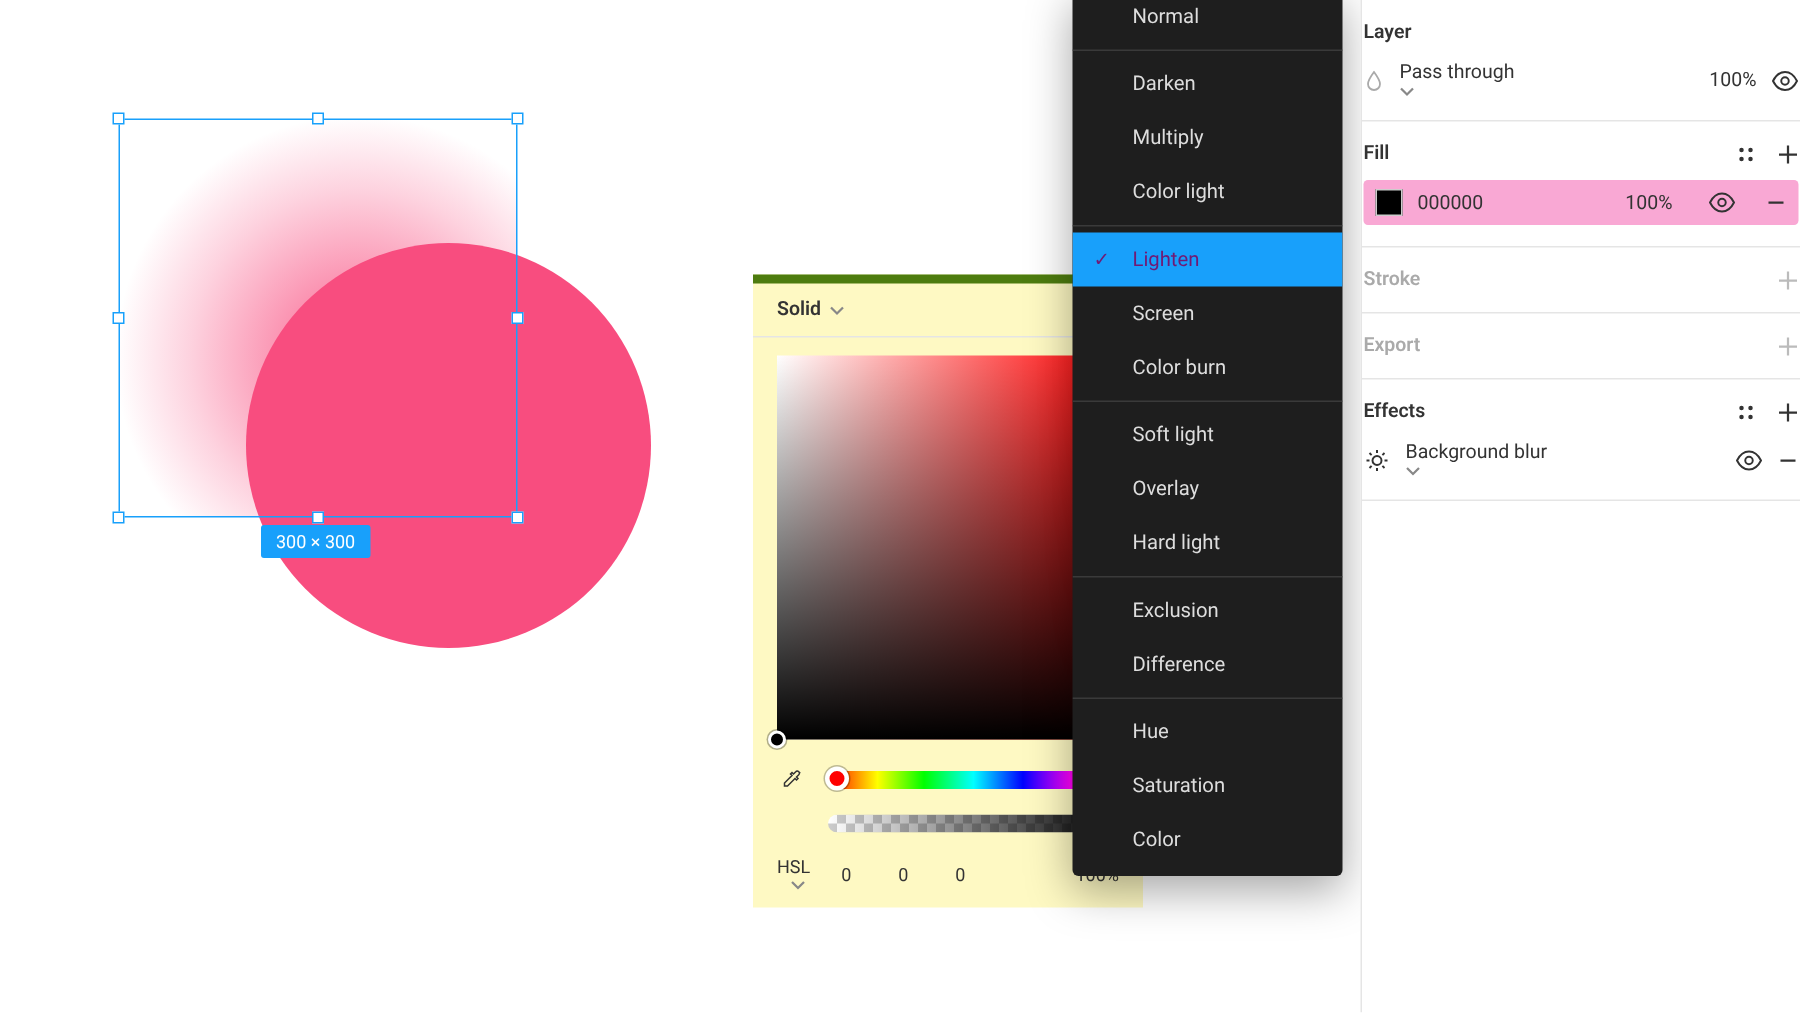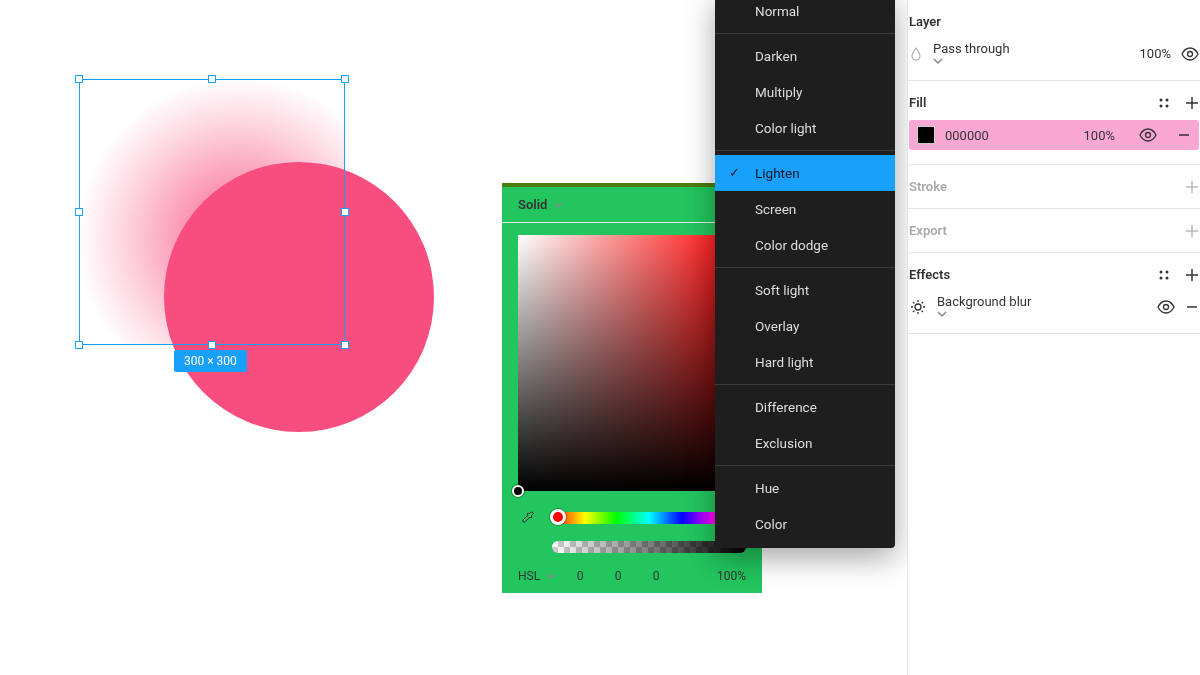--- a/index.html
+++ b/index.html
@@ -61,22 +61,22 @@
       padding: 4px 10px;
       font-size: 12px;
       border-radius: 2px;
     }
 
     
     .color-panel {
       position: absolute;
       left: 502px; top: 183px;
       width: 260px;
-      background: #22c55e;
-      border-top: 4px solid #4d7c0f;
+      background: #fef9c3;
+      border-top: 6px solid #4d7c0f;
     }
     .panel-row {
       display: flex;
       align-items: center;
       padding: 10px 16px;
       border-bottom: 1px solid #e5e5e5;
     }
     .panel-label {
       font-weight: 600;
       font-size: 13px;
@@ -141,21 +141,21 @@
       background:
         linear-gradient(to right, rgba(0,0,0,0), #000),
         repeating-conic-gradient(#ccc 0% 25%, #fff 0% 50%) 0 0/12px 12px;
     }
     .inputs-row {
       display: flex;
       align-items: center;
       gap: 10px;
       padding: 10px 16px;
     }
-    .mode-label { font-size:12px; display:flex; align-items:center; }
+    .mode-label { font-size:12px; display:flex; align-items:center;flex-direction:column; }
     .num { width: 28px; text-align:center; font-size:12px; }
     .num-wide { margin-left:auto; width:44px; text-align:right; font-size:12px; }
 
     
     .dropdown {
       position: absolute;
       left: 715px; top: -7px;
       width: 180px;
       background: #1e1e1e;
       color: #ddd;
@@ -165,21 +165,21 @@
       padding-bottom: 6px;
     }
     .dd-item {
       padding: 10px 18px 10px 40px;
       font-size: 13.5px;
       position: relative;
       cursor: default;
     }
     .dd-item.sel {
       background: #18a0fb;
-      color: #0f172a;
+      color: #701a75;
     }
     .dd-item.sel::before {
       content: "✓";
       position: absolute;
       left: 14px;
       font-size: 13px;
     }
     .dd-sep {
       height: 1px;
       background: #3a3a3a;
@@ -299,30 +299,31 @@
 
 <div class="dropdown" id="blend-dropdown">
     <div class="dd-item">Normal</div>
     <div class="dd-sep"></div>
     <div class="dd-item">Darken</div>
     <div class="dd-item">Multiply</div>
     <div class="dd-item">Color light</div>
     <div class="dd-sep"></div>
     <div class="dd-item sel">Lighten</div>
     <div class="dd-item">Screen</div>
-    <div class="dd-item">Color dodge</div>
+    <div class="dd-item">Color burn</div>
     <div class="dd-sep"></div>
     <div class="dd-item">Soft light</div>
     <div class="dd-item">Overlay</div>
     <div class="dd-item">Hard light</div>
     <div class="dd-sep"></div>
+    <div class="dd-item">Exclusion</div>
     <div class="dd-item">Difference</div>
-    <div class="dd-item">Exclusion</div>
     <div class="dd-sep"></div>
     <div class="dd-item">Hue</div>
+    <div class="dd-item">Saturation</div>
     <div class="dd-item">Color</div>
   </div>
 
 <div class="sidebar">
 
   <div class="section">
     <div class="section-head">
       <span>Layer</span>
     </div>
     <div class="row">

